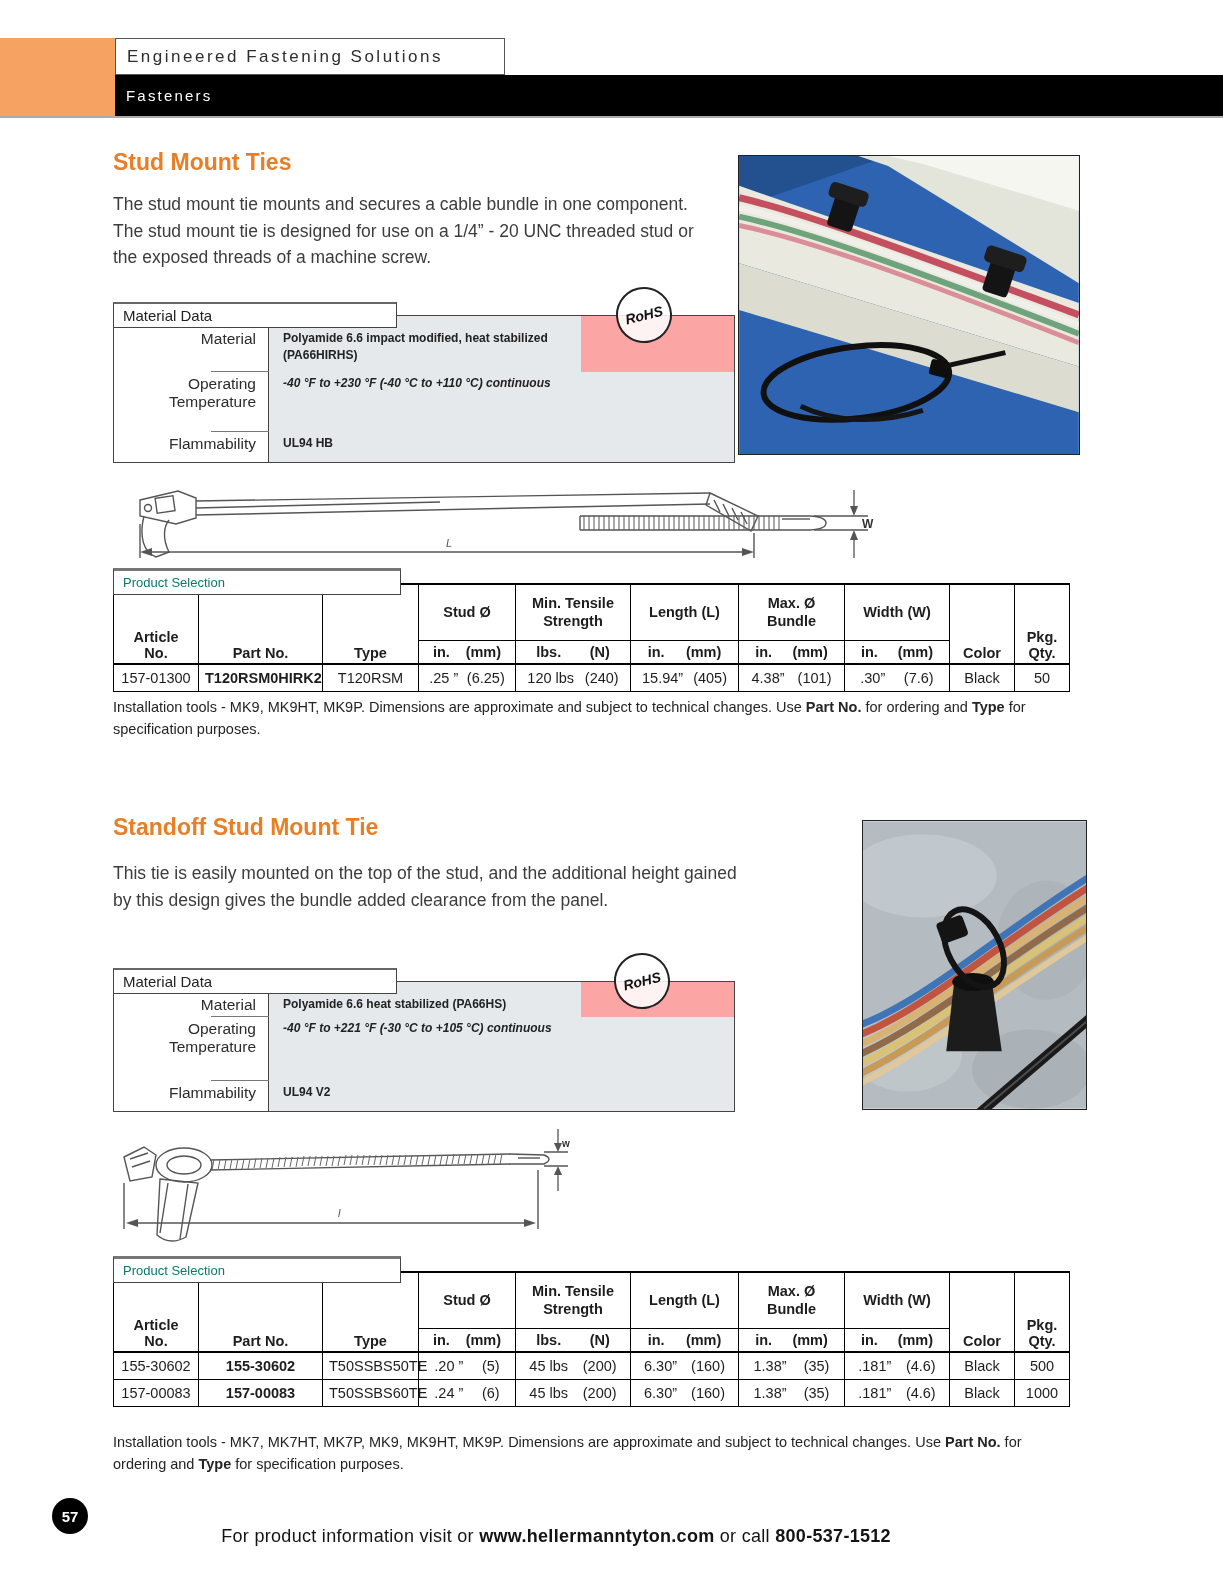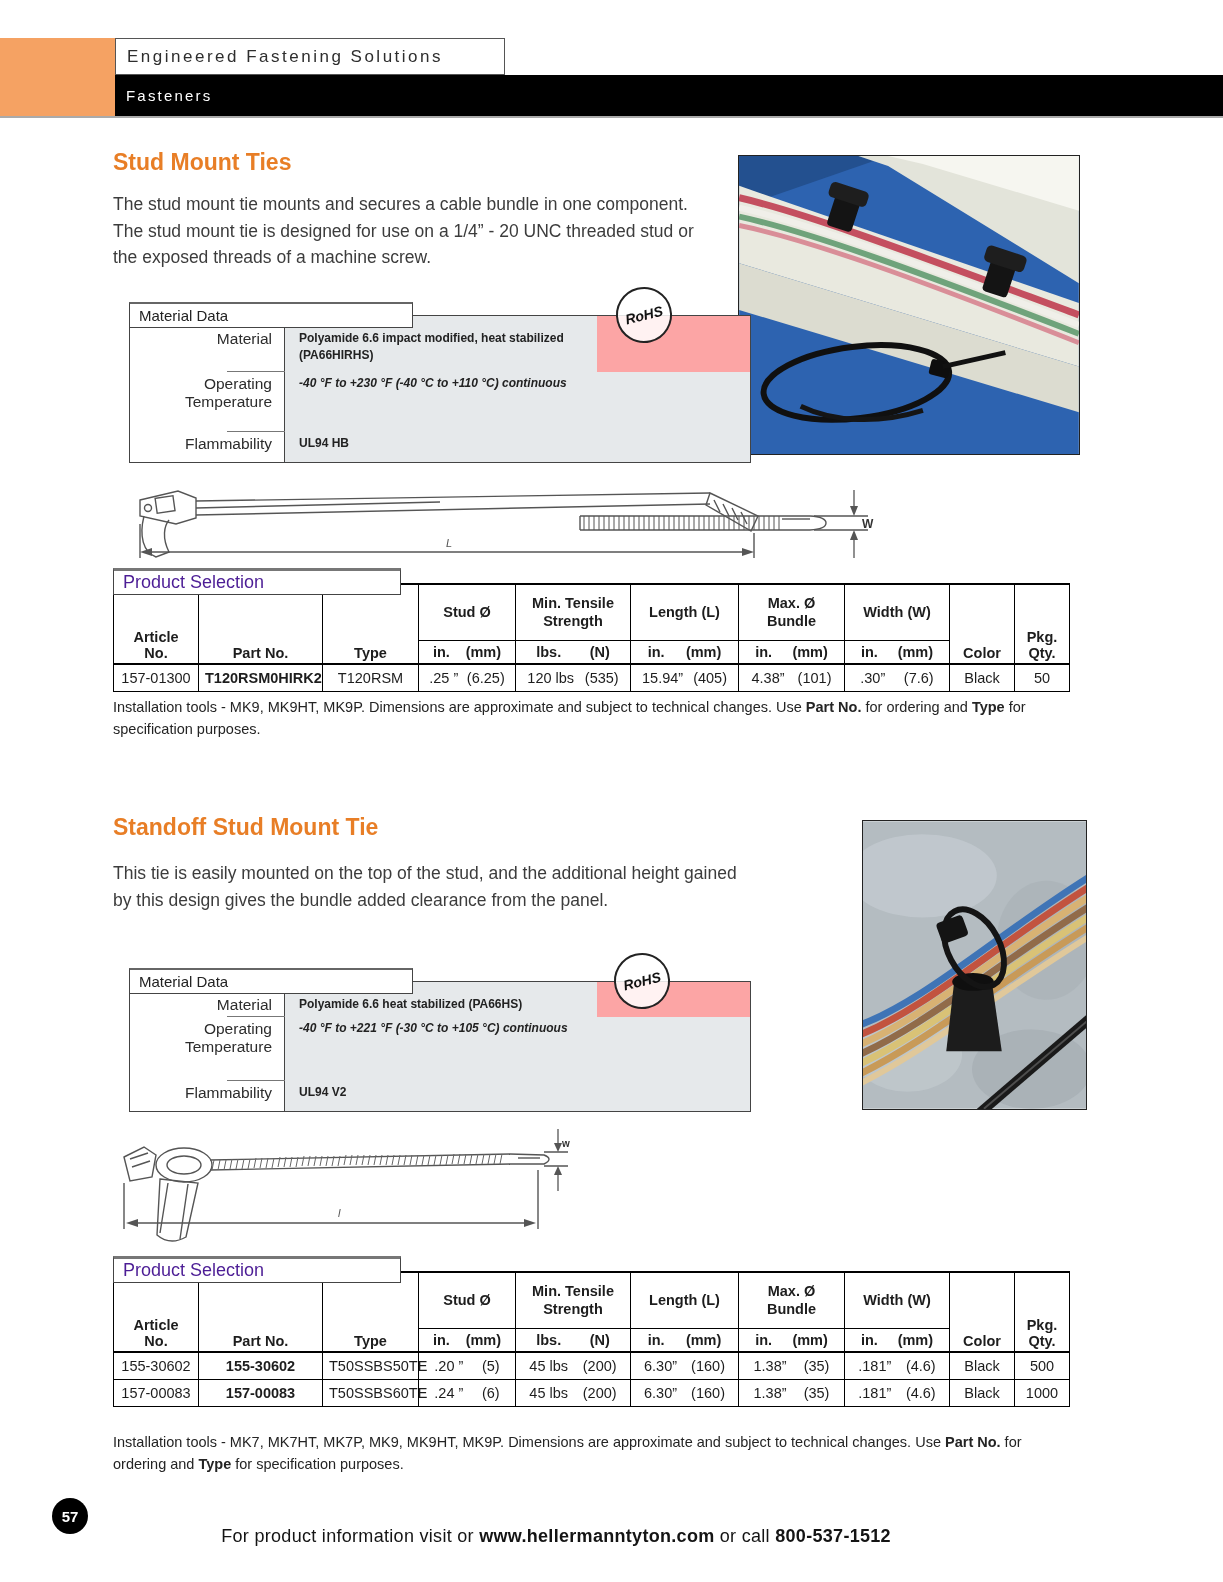--- a/index.html
+++ b/index.html
@@ -15,21 +15,21 @@
   .hd-black{left:115px;top:75px;width:1108px;height:41px;background:#000;color:#fff;
             display:flex;align-items:center;padding-left:11px;box-sizing:border-box;
             font-size:15px;letter-spacing:2.2px;}
   .hd-rule{left:0;top:116px;width:1223px;height:2px;background:#aaa;}
 
   
   .sec-title{font-size:23px;font-weight:bold;color:#E87E26;}
   .sec-desc{font-size:17.5px;line-height:1.52;color:#3c3c3c;}
 
   
-  .mat-wrap{width:622px;margin-left:16px;}
+  .mat-wrap{width:622px;}
   .mat-tab{position:absolute;top:0;left:0;width:284px;height:26px;background:#fff;
            border:1px solid #444;border-top:2px solid #666;z-index:3;box-sizing:border-box;
            display:flex;align-items:center;padding-left:9px;font-size:15px;color:#222;}
   .mat-box{position:relative;margin-top:13px;border:1px solid #444;display:grid;
            grid-template-columns:155px 1fr;z-index:1;background:#fca5a5;}
   .mat-label{position:relative;background:#fff;text-align:right;padding:3px 12px 3px 4px;
              font-size:15.5px;color:#2c2c2c;border-right:1px solid #444;box-sizing:border-box;}
   .mat-value{background:#E6E9EB;padding:3px 8px 3px 14px;font-weight:bold;font-size:12px;
              line-height:1.45;box-sizing:border-box;}
   .mat-box > :nth-child(-n+2){padding-top:14px;}
@@ -43,21 +43,21 @@
   
   .rohs{width:56px;height:56px;border:2px solid #222;border-radius:50%;
         display:flex;align-items:center;justify-content:center;transform:rotate(-14deg);
         font-weight:bold;font-style:italic;font-size:14px;color:#111;
         background:rgba(255,255,255,.85);z-index:5;box-sizing:border-box;}
 
   
   .ps-wrap{width:956px;}
   .ps-tab{position:absolute;top:0;left:0;width:288px;height:27px;background:#fff;
           border:1px solid #444;border-top:3px solid #777;z-index:3;box-sizing:border-box;
-          display:flex;align-items:center;padding-left:9px;font-size:18px;color:#4c1d95;}
+          display:flex;align-items:center;padding-left:9px;font-size:13px;color:#0f766e;}
   .ps-table{border-collapse:collapse;table-layout:fixed;width:956px;margin-top:15px;
             position:relative;z-index:1;background:#fff;border:1px solid #000;border-top:2px solid #000;}
   .ps-table th,.ps-table td{border-left:1px solid #000;border-right:1px solid #000;
             font-size:14.5px;text-align:center;padding:2px 6px;box-sizing:border-box;color:#1d1d1d;}
   .ps-table th{font-weight:bold;}
   .grp{height:56px;border-bottom:1px solid #000;vertical-align:middle;line-height:1.25;}
   .span2{vertical-align:bottom;padding-bottom:5px;border-bottom:2px solid #000;}
   .units th{height:24px;border-bottom:2px solid #000;}
   .ps-table td{height:27px;}
   .ps-table tbody tr + tr td{border-top:1px solid #000;}
@@ -241,21 +241,21 @@
           <td>T120RSM</td>
           <td>
               <span class="pair">
                 <span>.25 ”</span>
                 <span>(6.25)</span>
               </span>
             </td>
           <td>
               <span class="pair">
                 <span>120 lbs</span>
-                <span>(535)</span>
+                <span>(240)</span>
               </span>
             </td>
           <td>
               <span class="pair">
                 <span>15.94”</span>
                 <span>(405)</span>
               </span>
             </td>
           <td>
               <span class="pair">

